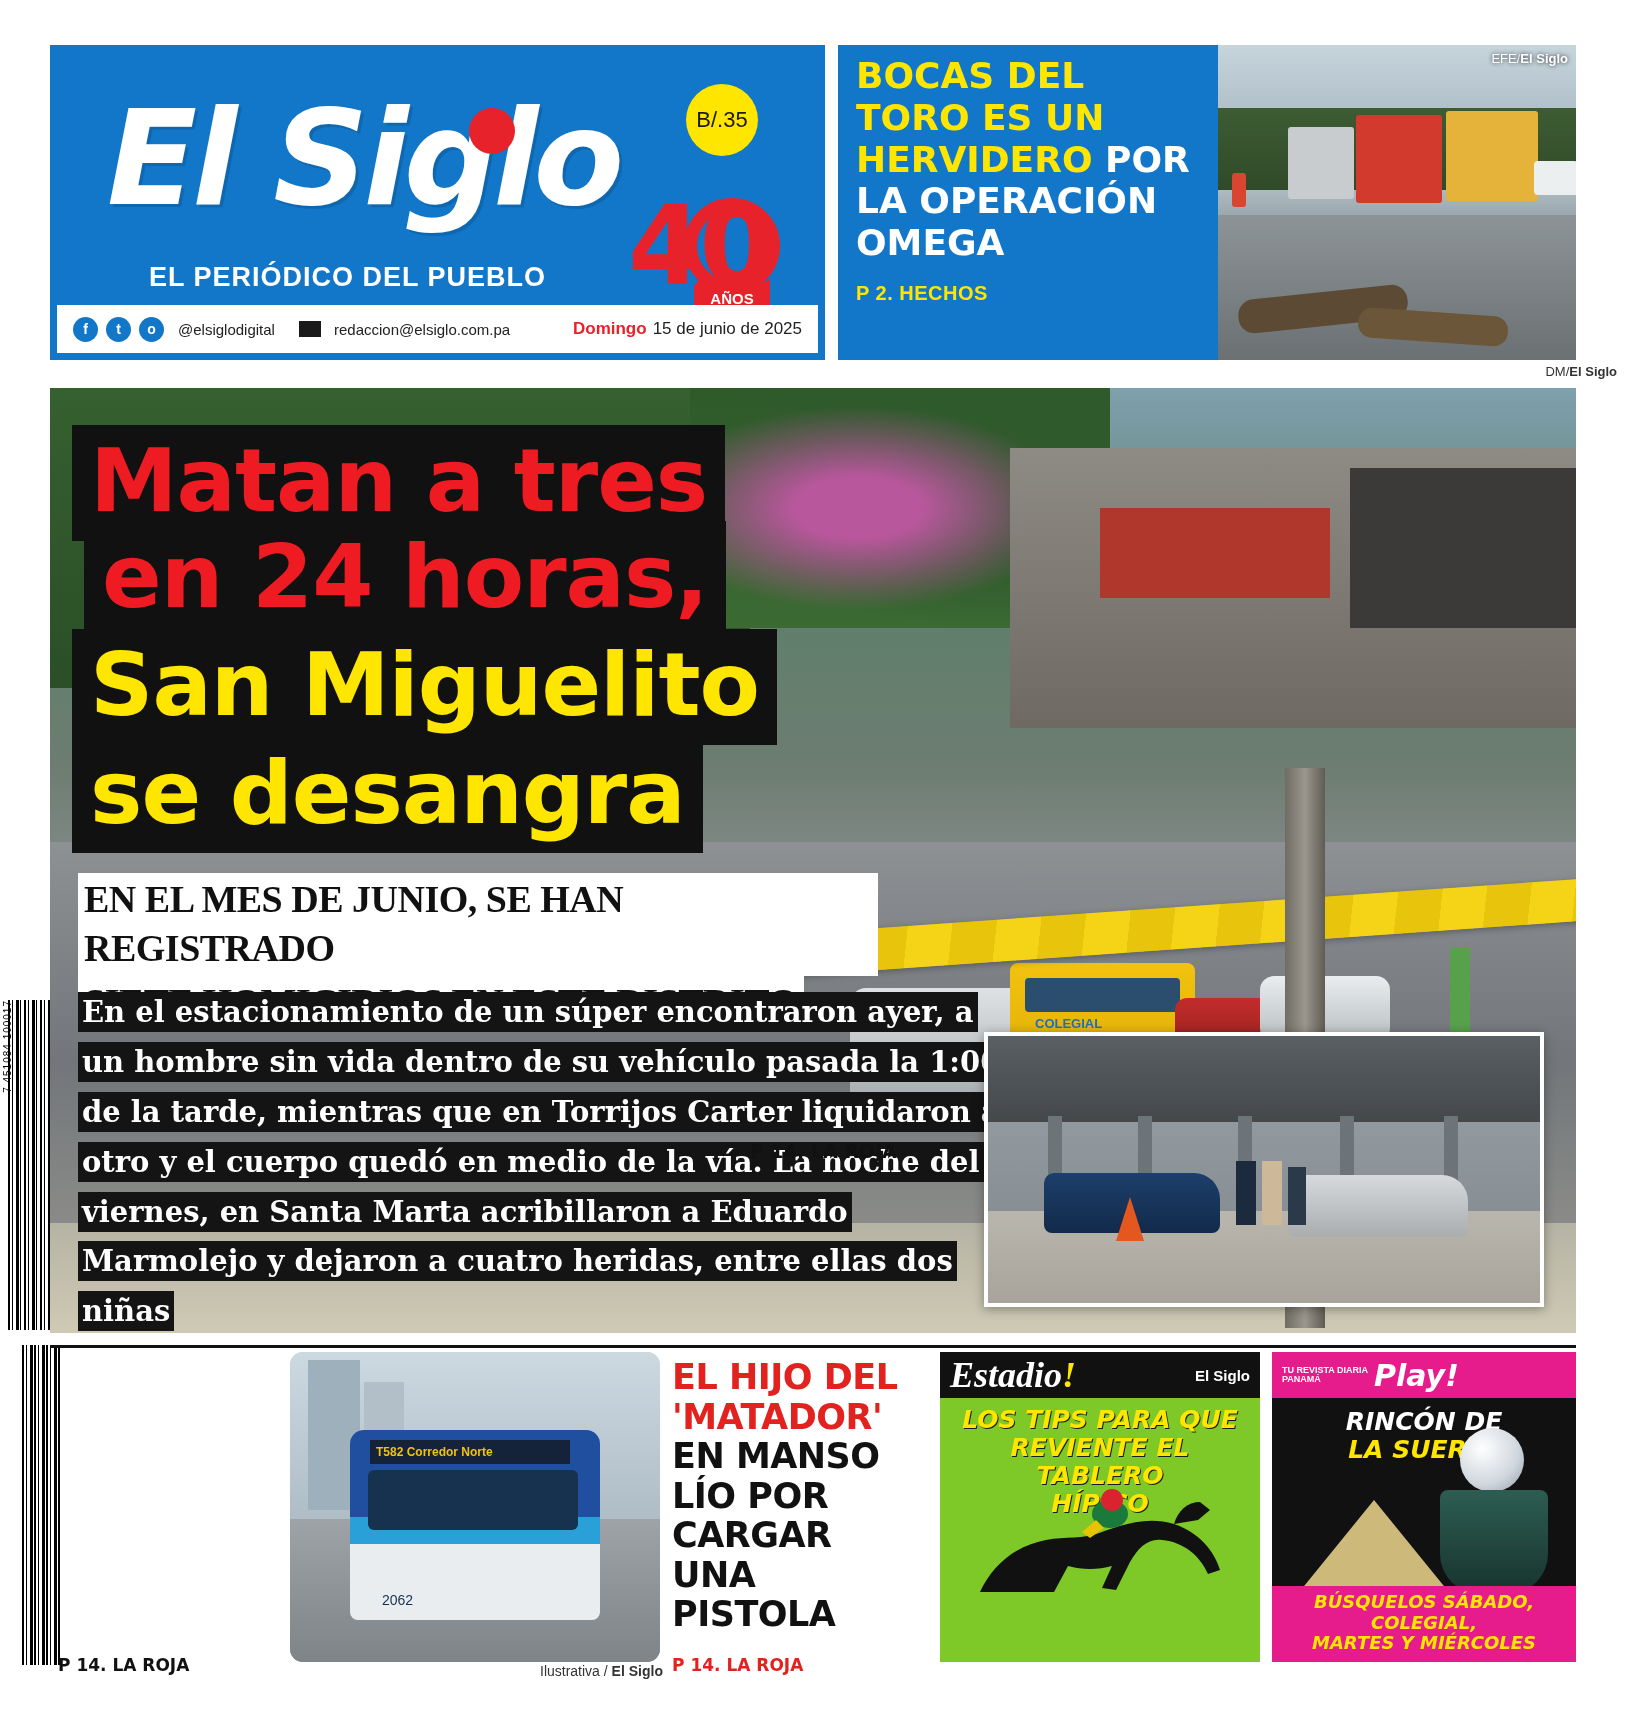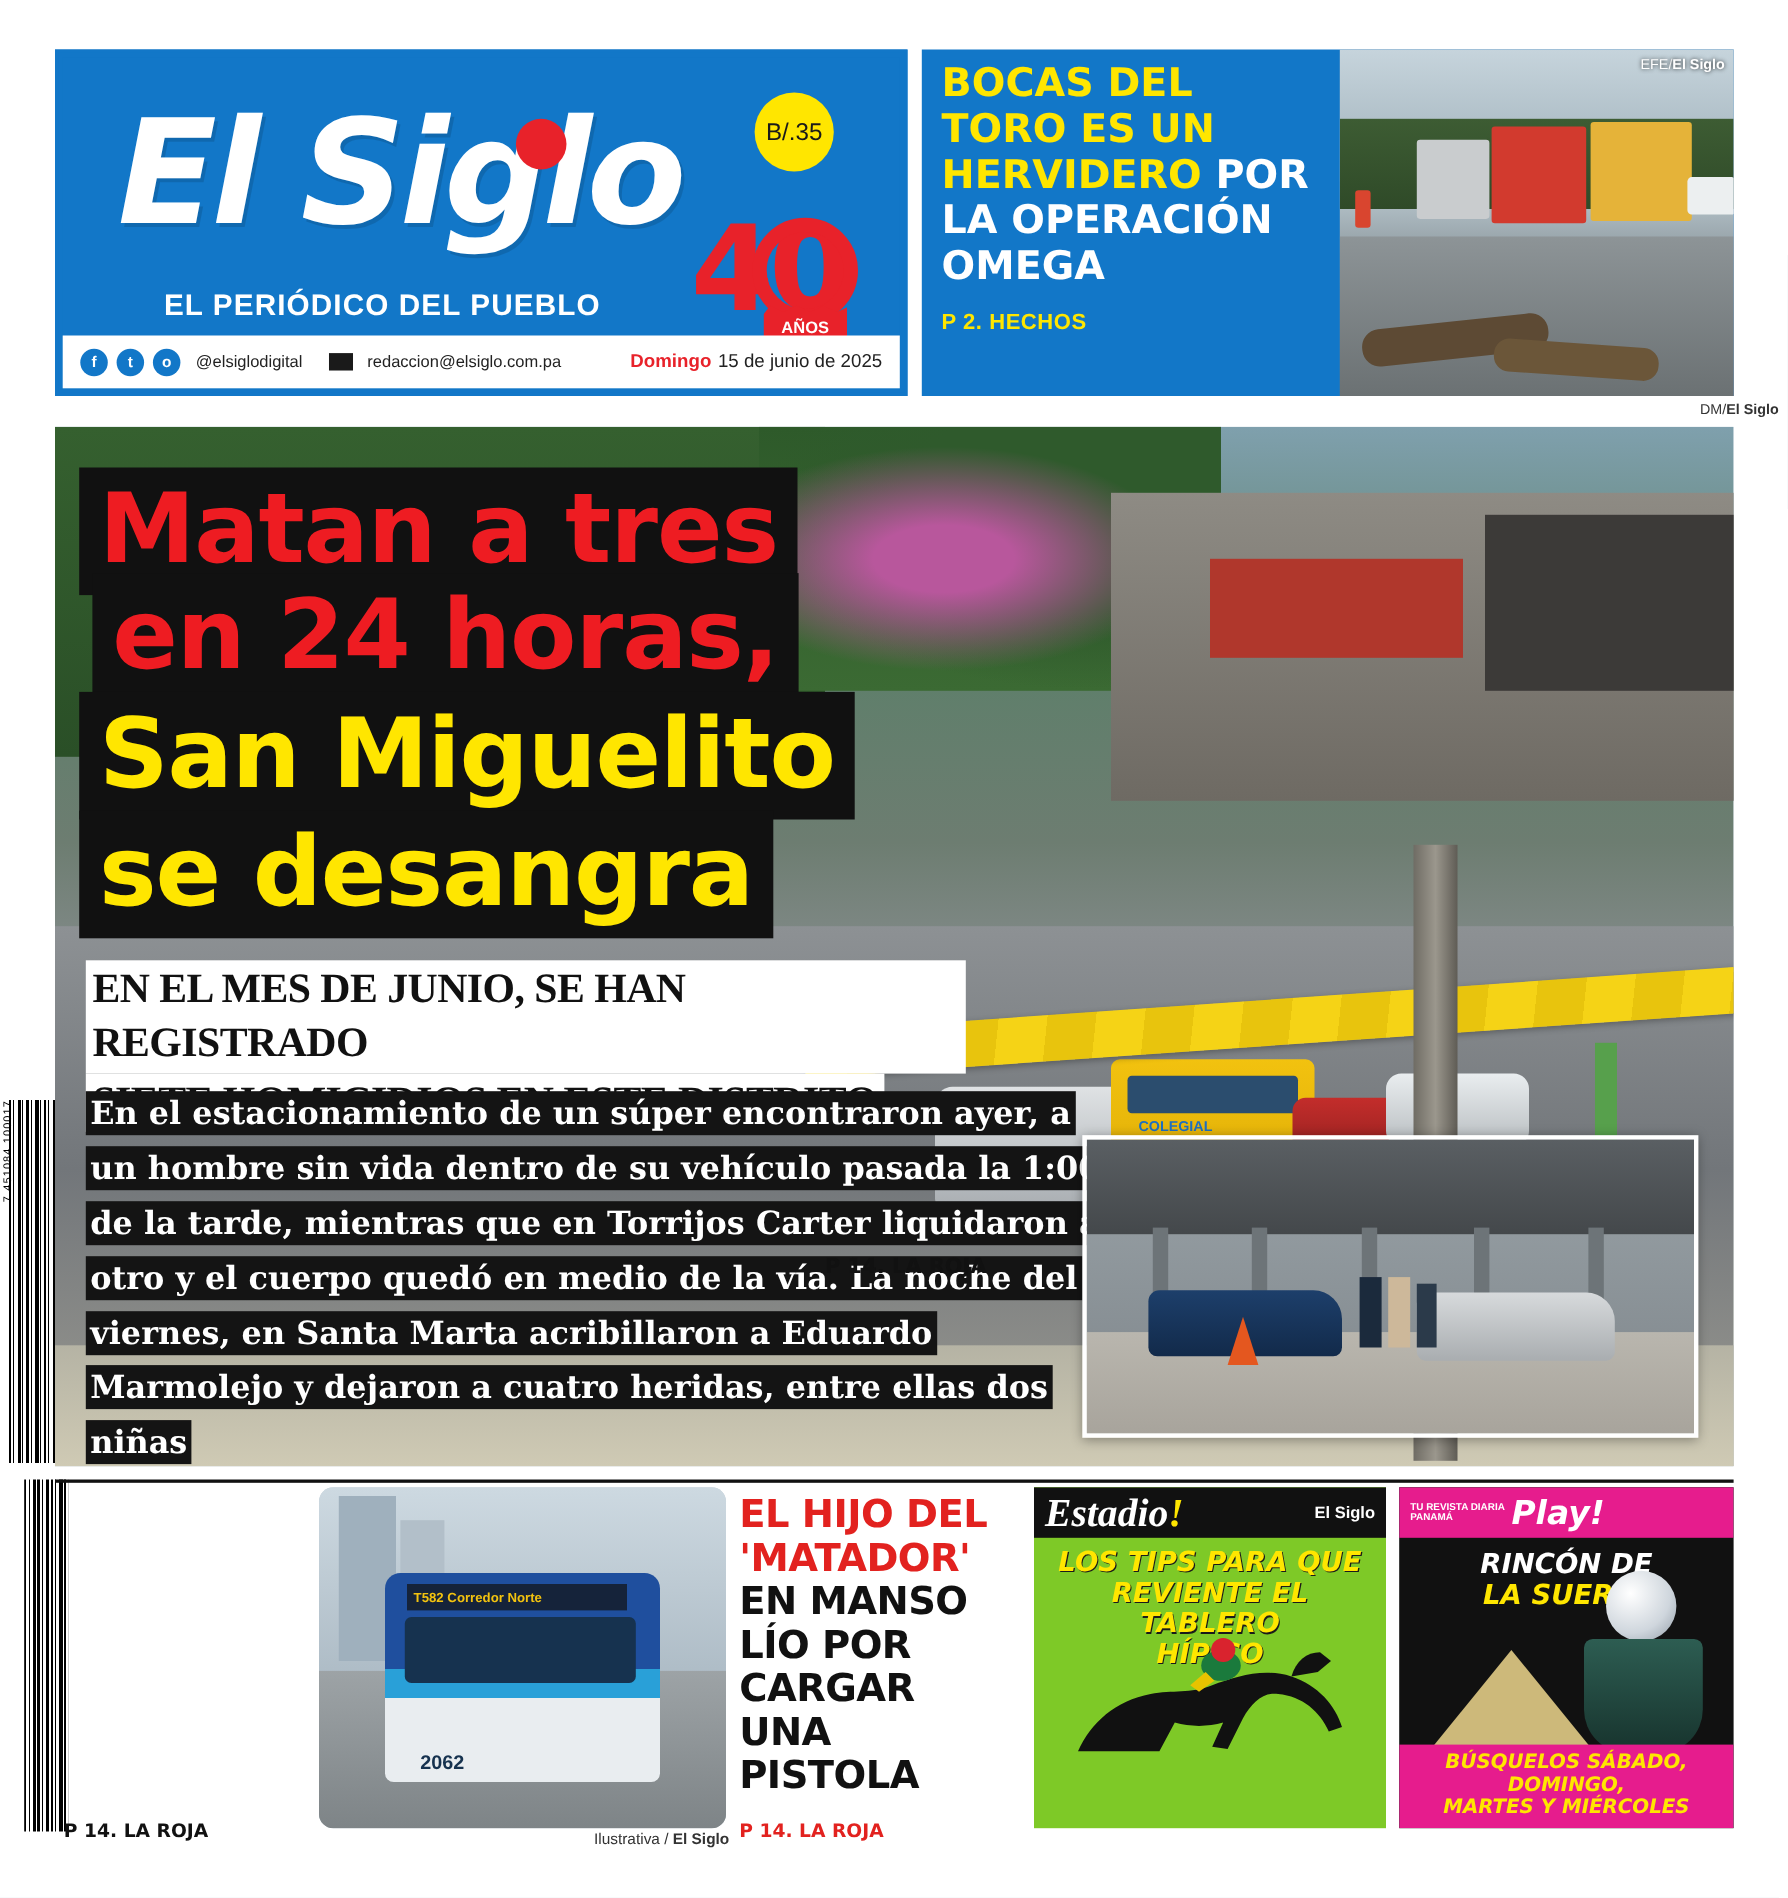--- a/index.html
+++ b/index.html
@@ -441,21 +441,21 @@
   .bm-ground { position:absolute; left:0; bottom:0; width:100%; height:46%;
     background: linear-gradient(#9da3a6,#7e8487); }
   .bm-bus { position:absolute; left:60px; top:78px; width:250px; height:190px;
     background: linear-gradient(#1f4f9e 0 46%, #29a0d8 46% 60%, #e9edf0 60% 100%);
     border-radius: 14px 14px 8px 8px; }
   .bm-bus-win { position:absolute; left:78px; top:118px; width:210px; height:60px;
     background:#16324f; border-radius:6px; }
   .bm-bus-sign { position:absolute; left:80px; top:88px; width:200px; height:24px;
     background:#15233a; color:#f2c20f; font-size:12px; font-weight:bold;
     display:flex; align-items:center; padding-left:6px; }
-  .bm-bus-num { position:absolute; left:92px; top:240px; font-size:18px; font-weight:bold; color:#16324f; }
+  .bm-bus-num { position:absolute; left:92px; top:240px; font-size:14px; font-weight:normal; color:#16324f; }
 
   .bb-left-text {
     position: absolute;
     left: 58px; top: 1358px;
     width: 240px;
   }
   .bb-left-text .l {
     display: block;
     font-family: "DejaVu Sans", sans-serif;
     font-weight: bold;
@@ -787,18 +787,18 @@
       <span>RINCÓN DE</span><br>
       <span class="y">LA SUERTE</span>
     </div>
     <div class="pp-art">
       <div class="pp-orb"></div>
       <div class="pp-cup"></div>
       <div class="pp-pyramid"></div>
     </div>
     <div class="pp-sig">El Siglo</div>
     <div class="pp-foot">
-      <span>BÚSQUELOS SÁBADO, DOMINGO,</span><br>
+      <span>BÚSQUELOS SÁBADO, COLEGIAL,</span><br>
       <span>MARTES Y MIÉRCOLES</span>
     </div>
   </div>
 
 </div>
 
 </body></html>

